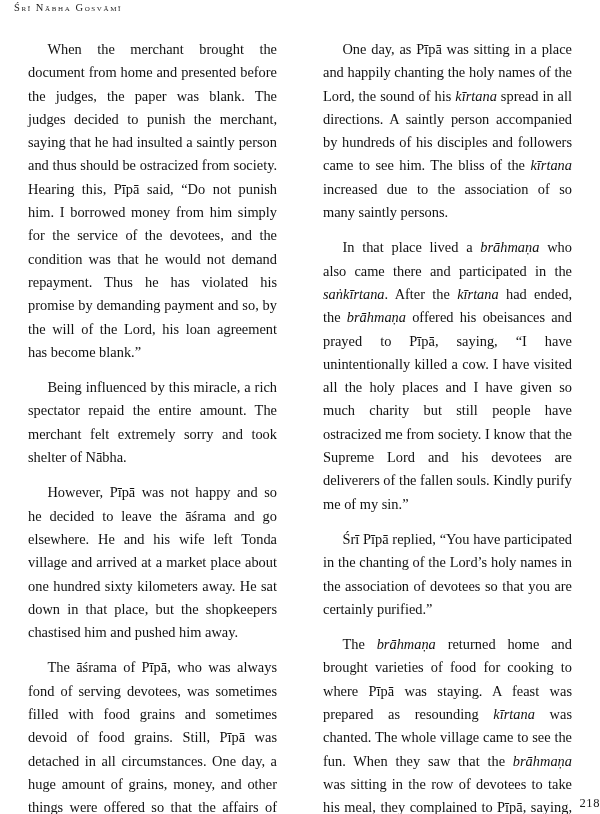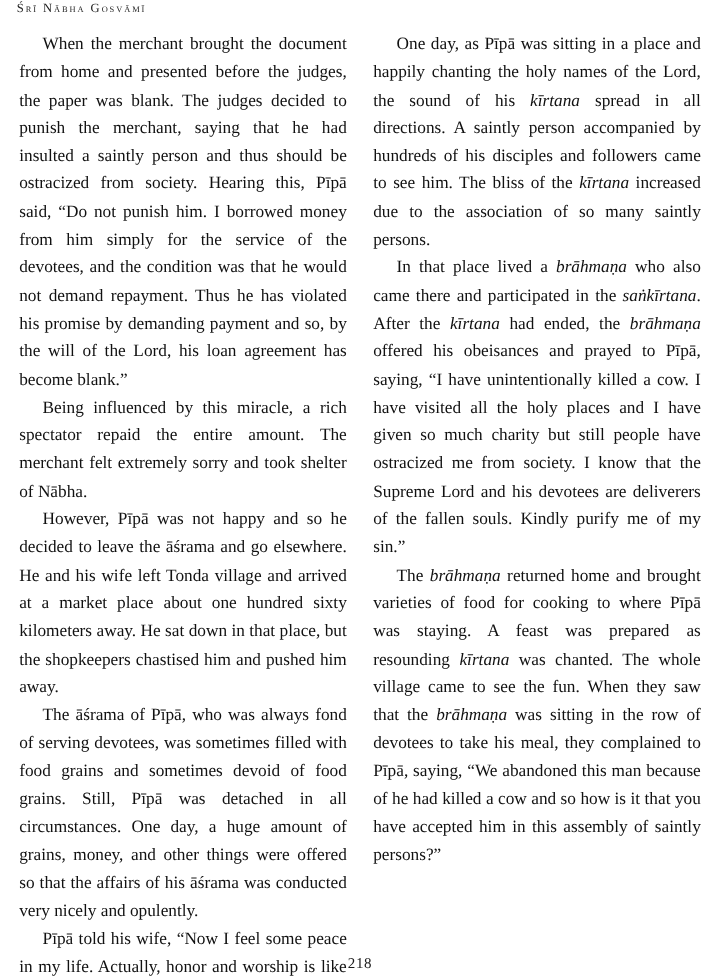--- a/index.html
+++ b/index.html
@@ -54,38 +54,38 @@
   .column {
     width: 273px;
     font-size: 14.4px;
     line-height: 23.3px;
     text-align: justify;
     text-justify: inter-word;
     hyphens: none;
   }
 
   .column p {
-    margin: 0;
+    margin: 12px;
     text-indent: 1.35em;
   }
   .column p:last-child {
     
   }
 
   
   em, i {
   }
 
   
   .folio {
     position: absolute;
     left: 0;
     top: 796px;
     width: 600px;
-    text-align: center;
+    text-align: right;
     font-size: 12.5px;
     letter-spacing: 0.6px;
     color: #1a1a1a;
   }
 </style>
 </head>
 <body>
 
 <div class="page">
 
@@ -95,19 +95,20 @@
     <div class="column" id="col-left">
         <p><span>When the merchant brought the document from home and presented before the judges, the paper was blank. The judges decided to punish the merchant, saying that he had insulted a saintly person and thus should be ostracized from society. Hearing this, Pīpā said, “Do not punish him. I borrowed money from him simply for the service of the devotees, and the condition was that he would not demand repayment. Thus he has violated his promise by demanding payment and so, by the will of the Lord, his loan agreement has become blank.”</span></p>
         <p><span>Being influenced by this miracle, a rich spectator repaid the entire amount. The merchant felt extremely sorry and took shelter of Nābha.</span></p>
         <p><span>However, Pīpā was not happy and so he decided to leave the āśrama and go elsewhere. He and his wife left Tonda village and arrived at a market place about one hundred sixty kilometers away. He sat down in that place, but the shopkeepers chastised him and pushed him away.</span></p>
         <p><span>The āśrama of Pīpā, who was always fond of serving devotees, was sometimes filled with food grains and sometimes devoid of food grains. Still, Pīpā was detached in all circumstances. One day, a huge amount of grains, money, and other things were offered so that the affairs of his āśrama was conducted very nicely and opulently.</span></p>
         <p><span>Pīpā told his wife, “Now I feel some peace in my life. Actually, honor and worship is like a disease, and this type of treatment is the only remedy.</span></p>
       </div>
     <div class="column" id="col-right">
         <p><span>One day, as Pīpā was sitting in a place and happily chanting the holy names of the Lord, the sound of his </span><em>kīrtana</em><span> spread in all directions. A saintly person accompanied by hundreds of his disciples and followers came to see him. The bliss of the </span><em>kīrtana</em><span> increased due to the association of so many saintly persons.</span></p>
         <p><span>In that place lived a </span><em>brāhmaṇa</em><span> who also came there and participated in the </span><em>saṅkīrtana</em><span>. After the </span><em>kīrtana</em><span> had ended, the </span><em>brāhmaṇa</em><span> offered his obeisances and prayed to Pīpā, saying, “I have unintentionally killed a cow. I have visited all the holy places and I have given so much charity but still people have ostracized me from society.  I know that the Supreme Lord and his devotees are deliverers of the fallen souls. Kindly purify me of my sin.”</span></p>
+        <p><span>Śrī Pīpā replied, “You have participated in the chanting of the Lord’s holy names in the association of devotees so that you are certainly purified.”</span></p>
         <p><span>The </span><em>brāhmaṇa</em><span> returned home and brought varieties of food for cooking to where Pīpā was staying. A feast was prepared as resounding </span><em>kīrtana</em><span> was chanted. The whole village came to see the fun. When they saw that the </span><em>brāhmaṇa</em><span> was sitting in the row of devotees to take his meal, they complained to Pīpā, saying, “We abandoned this man because of he had killed a cow and so how is it that you have accepted him in this assembly of saintly persons?”</span></p>
       </div>
   </div>
 
   <div class="folio">218</div>
 
 </div>
 
 </body></html>

